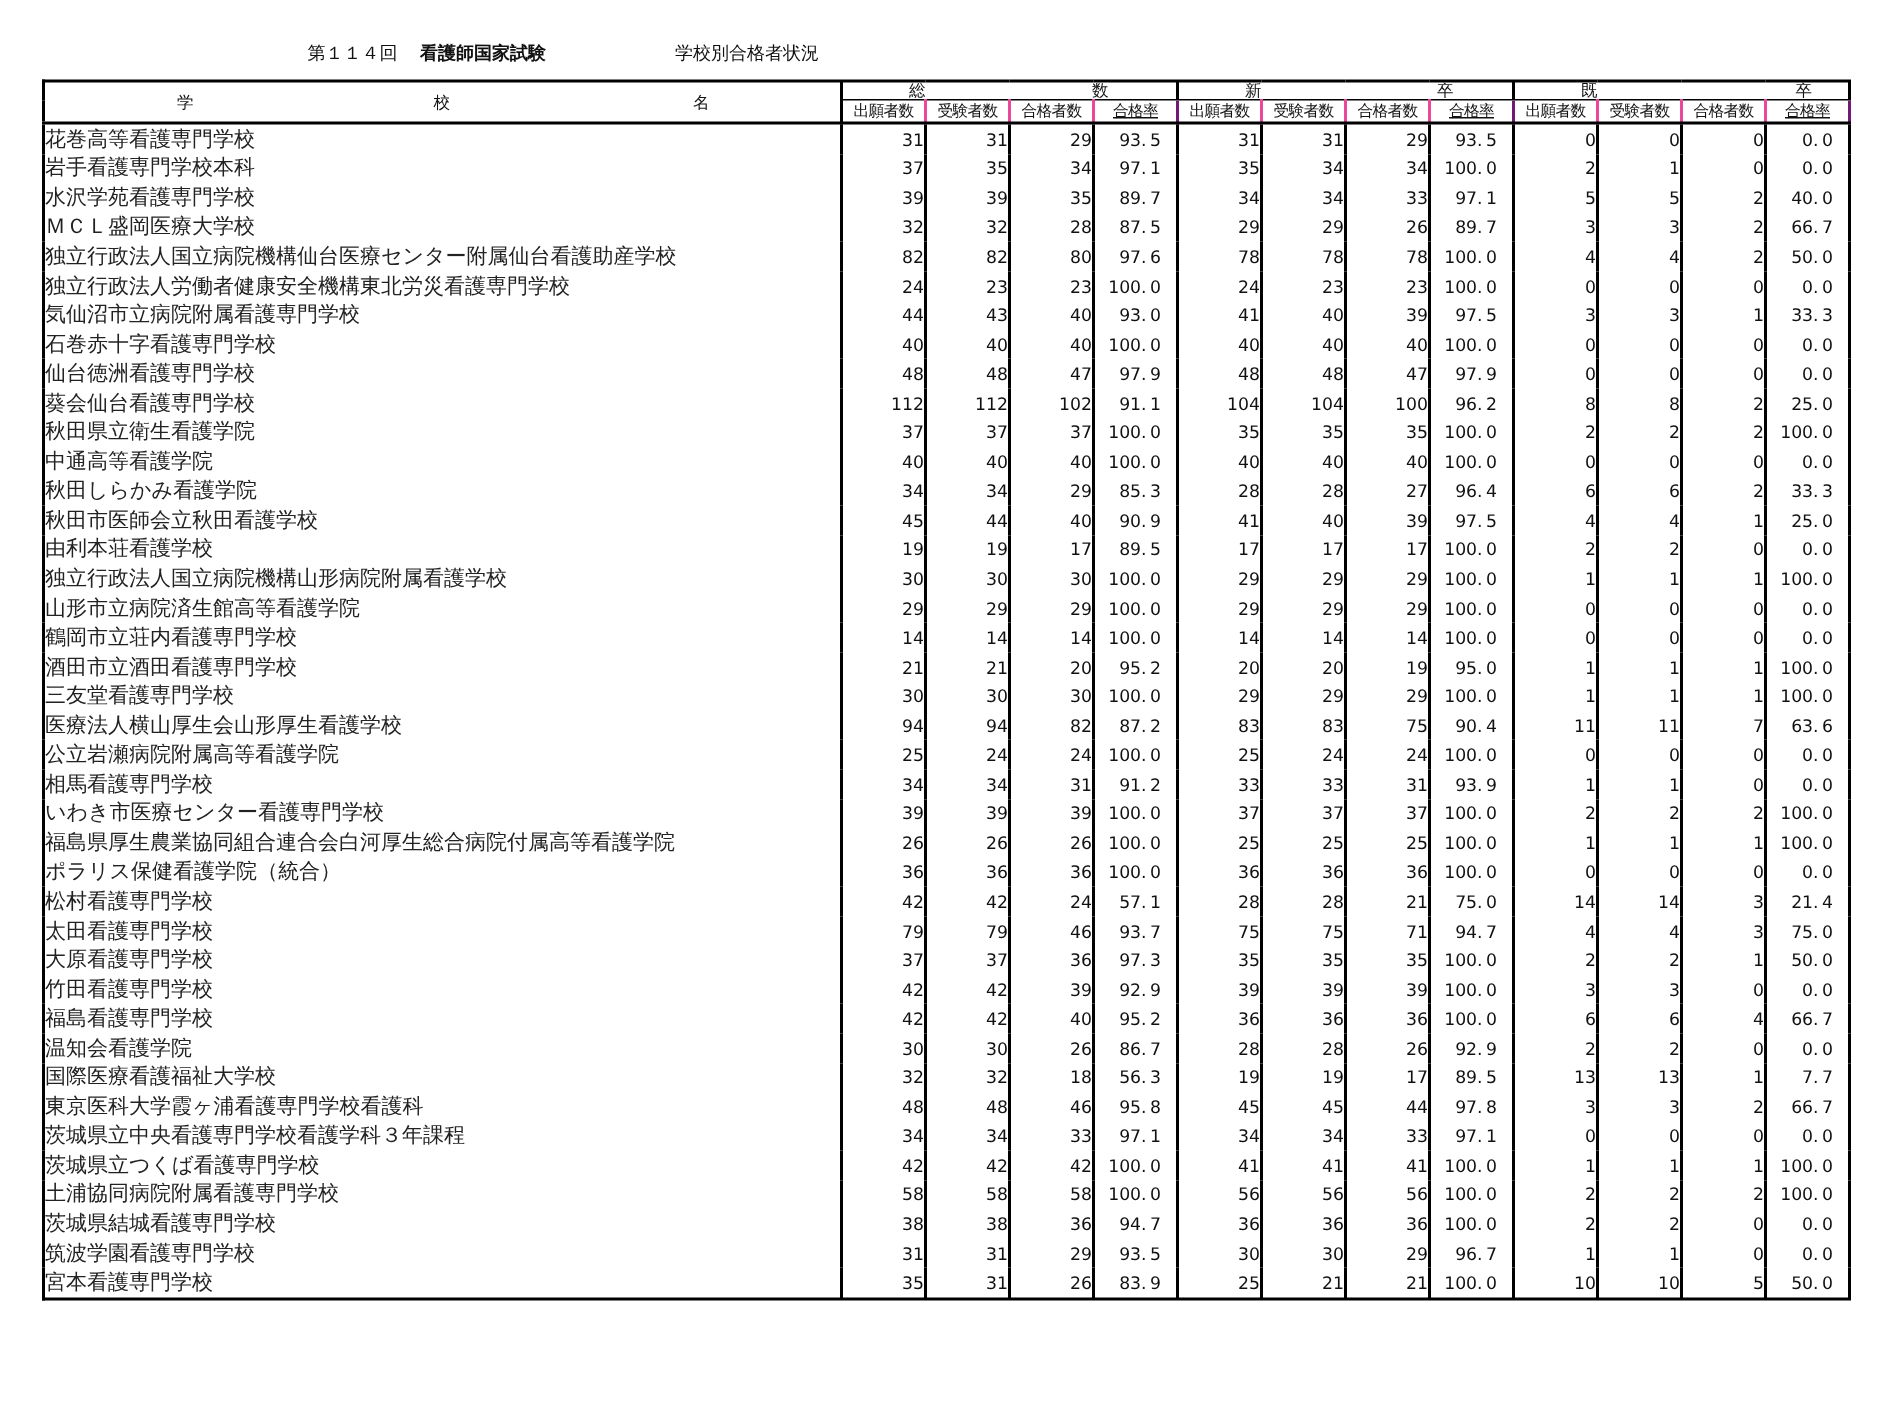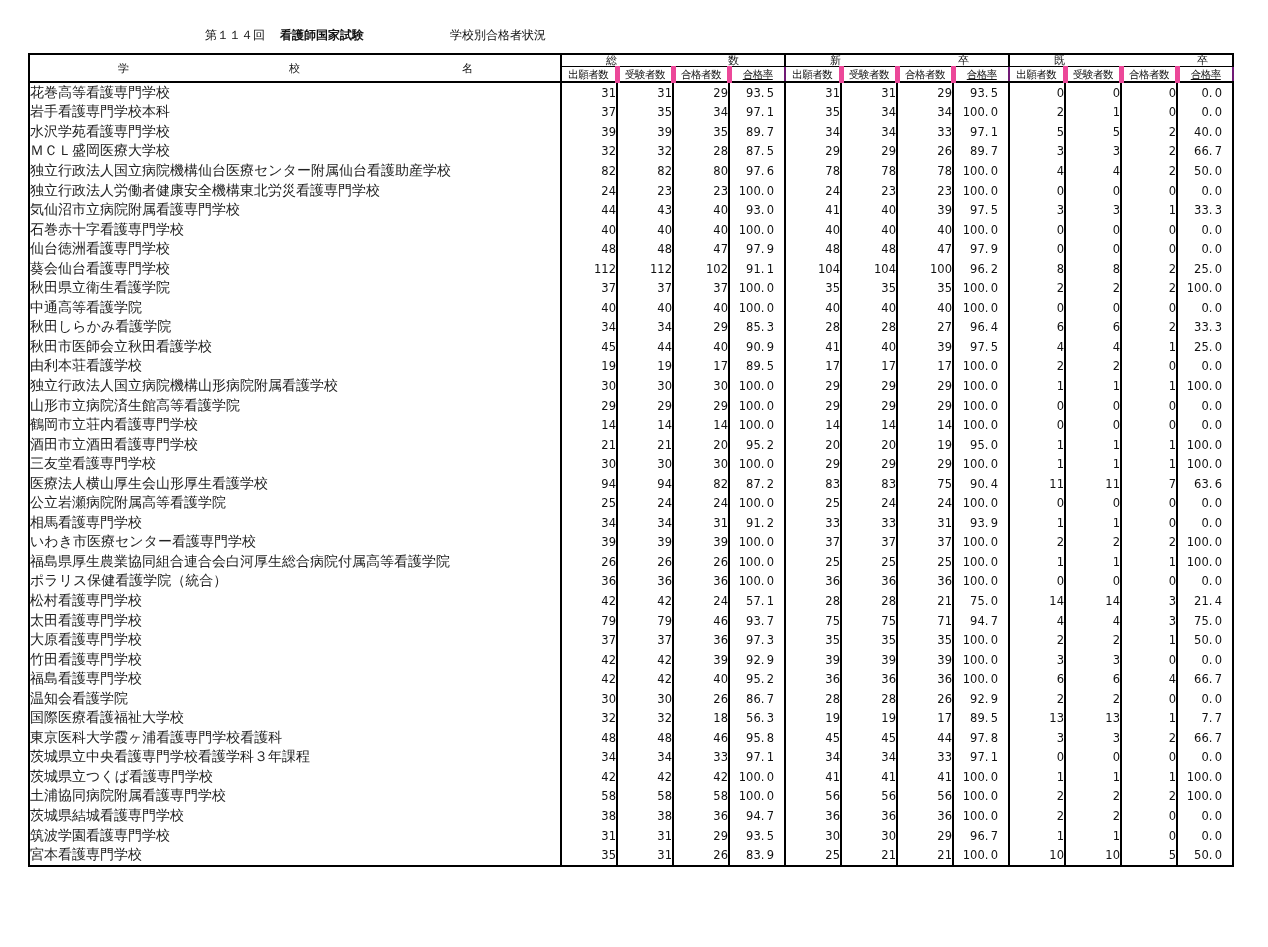--- a/index.html
+++ b/index.html
@@ -11,21 +11,21 @@
     .t3 { left: 450px; }
     table.grid { position: absolute; left: 28px; top: 53px; width: 1204px; border-collapse: collapse; table-layout: fixed; }
     table.grid col.c-name { width: 532px; }
     table.grid col.c-num { width: 56px; }
     table.grid th, table.grid td { padding: 0; overflow: hidden; white-space: nowrap; }
     table.grid { border: 2px solid #000; }
     th.hname { border-right: 2px solid #000; border-bottom: 2px solid #000; font-weight: normal; font-size: 11px; font-family: "DejaVu Serif", serif; height: 26px; position: relative; }
     th.hname span { position: absolute; top: 6px; }
     th.grp { font-weight: normal; font-size: 11px; font-family: "DejaVu Serif", serif; height: 11px; line-height: 11px; border-right: 2px solid #000; border-bottom: 1px solid #000; position: relative; }
     th.grp span { position: absolute; top: 0; }
-    th.sub { font-weight: normal; font-size: 10.5px; font-family: "DejaVu Serif", serif; height: 13px; line-height: 13px; border-right: 5px solid #ec4899; border-bottom: 2px solid #000; text-align: center; letter-spacing: -0.5px; }
+    th.sub { font-weight: normal; font-size: 10.5px; font-family: "DejaVu Serif", serif; height: 13px; line-height: 13px; border-right: 2px solid #ec4899; border-bottom: 2px solid #000; text-align: center; letter-spacing: -0.5px; }
     th.sub.gend { border-right: 2px solid #701a75; text-decoration: underline; }
     td.name { font-size: 14px; font-family: "DejaVu Serif", serif; padding-left: 12px; height: 19.55px; border-right: 2px solid #000; color: #222; }
     td.num { font-size: 11.5px; font-family: "DejaVu Sans", sans-serif; text-align: right; padding-right: 14px; border-right: 2px solid #000; color: #111; }
     td.num.rate { padding-right: 10px; }
   </style>
 </head>
 <body>
 
 <div class="title">
   <span class="t1">第１１４回</span>

